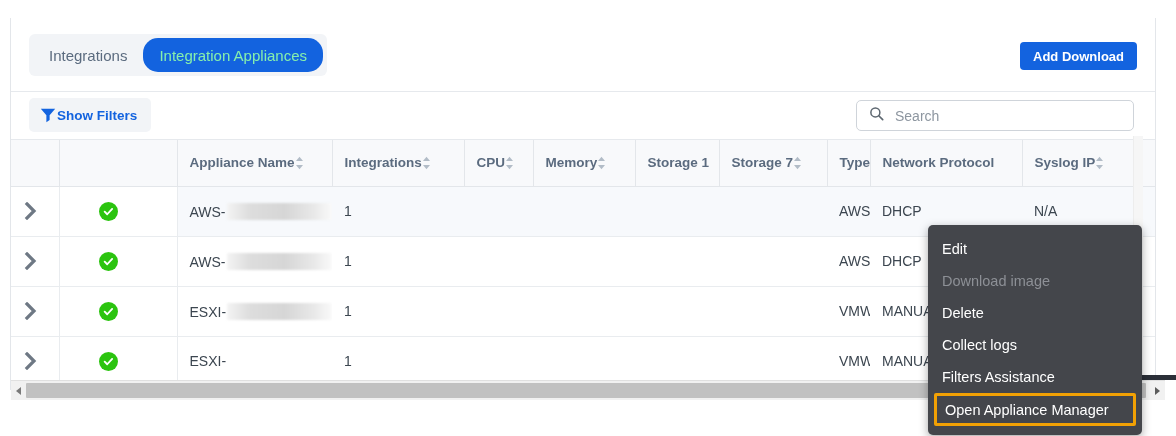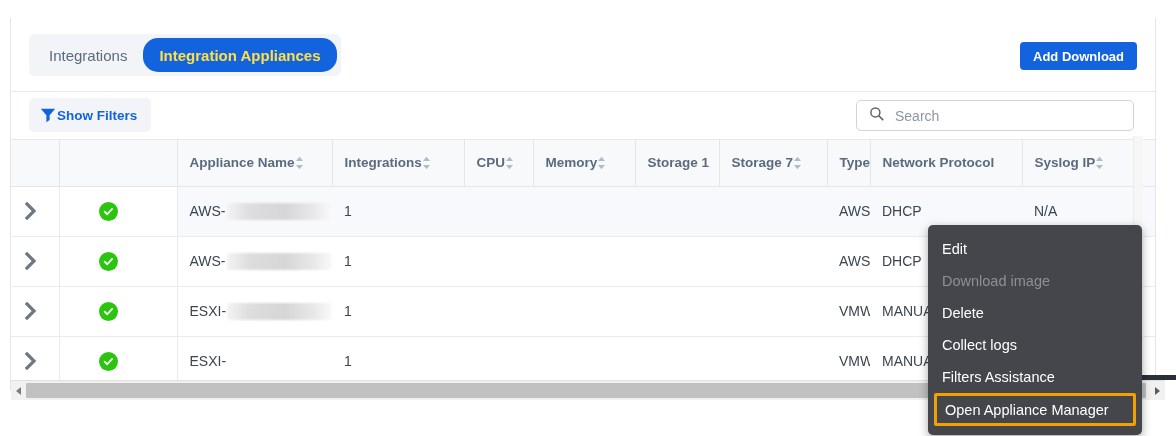--- a/index.html
+++ b/index.html
@@ -54,22 +54,22 @@
     display: flex;
     align-items: center;
     border-radius: 5px;
     font-size: 15px;
     color: #5b6b7f;
     cursor: pointer;
     white-space: nowrap;
   }
   .tab.active {
     background: #1363df;
-    color: #fde047;
-    font-weight: bold;
+    color: #86efac;
+    font-weight: normal;
     border-radius: 15px;
   }
   .add-btn {
     position: absolute;
     right: 18px; top: 24px;
     height: 28px;
     padding: 0 13px;
     background: #1363df;
     color: #ffffff;
     font-size: 13px;
@@ -186,21 +186,21 @@
   .chevron { width: 16px; height: 18px; display: block; }
   .okbadge {
     width: 19px; height: 19px;
     border-radius: 50%;
     background: #2bc40f;
     display: flex; align-items: center; justify-content: center;
     margin-left: 27px;
   }
   .okbadge svg { display:block; }
 
-  .name-cell { display: flex; align-items: center; }
+  .name-cell { display: flex; align-items: flex-end; }
   .redact {
     display: inline-block;
     height: 17px;
     margin-left: 1px;
     border-radius: 1px;
     background: linear-gradient(90deg,#f4f4f4 0%,#dddddd 22%,#d6d6d6 55%,#e8e8e8 82%,#fafafa 100%);
     filter: blur(1.1px);
   }
 
   .kebab-cell { padding: 0; position: relative; }

